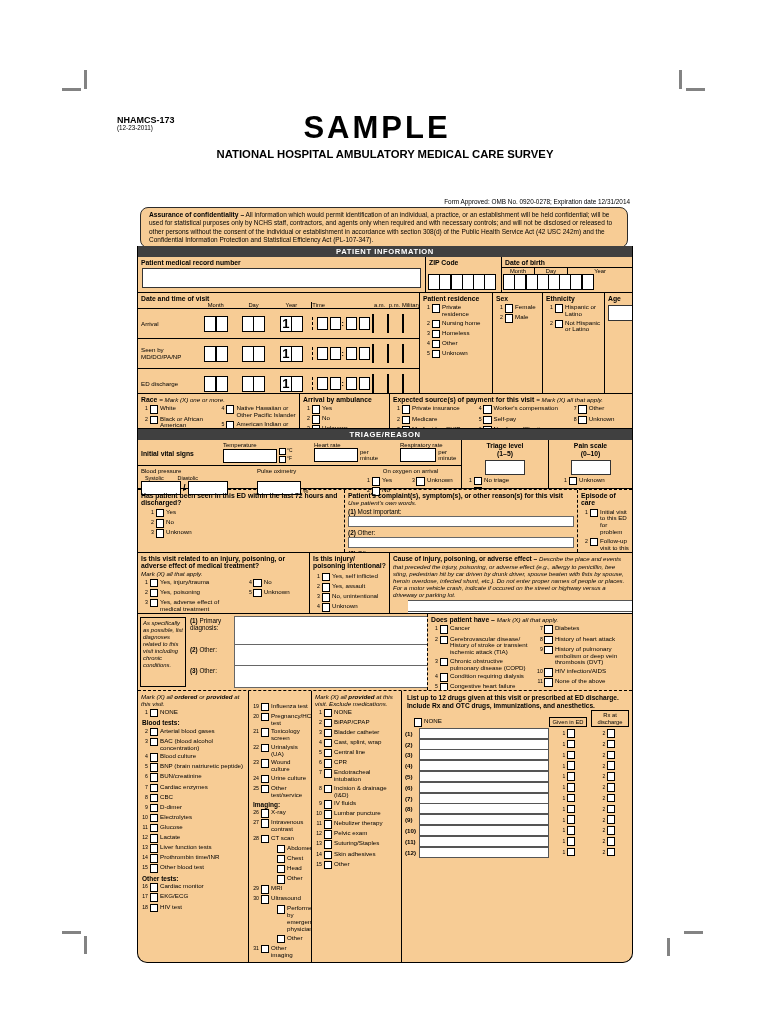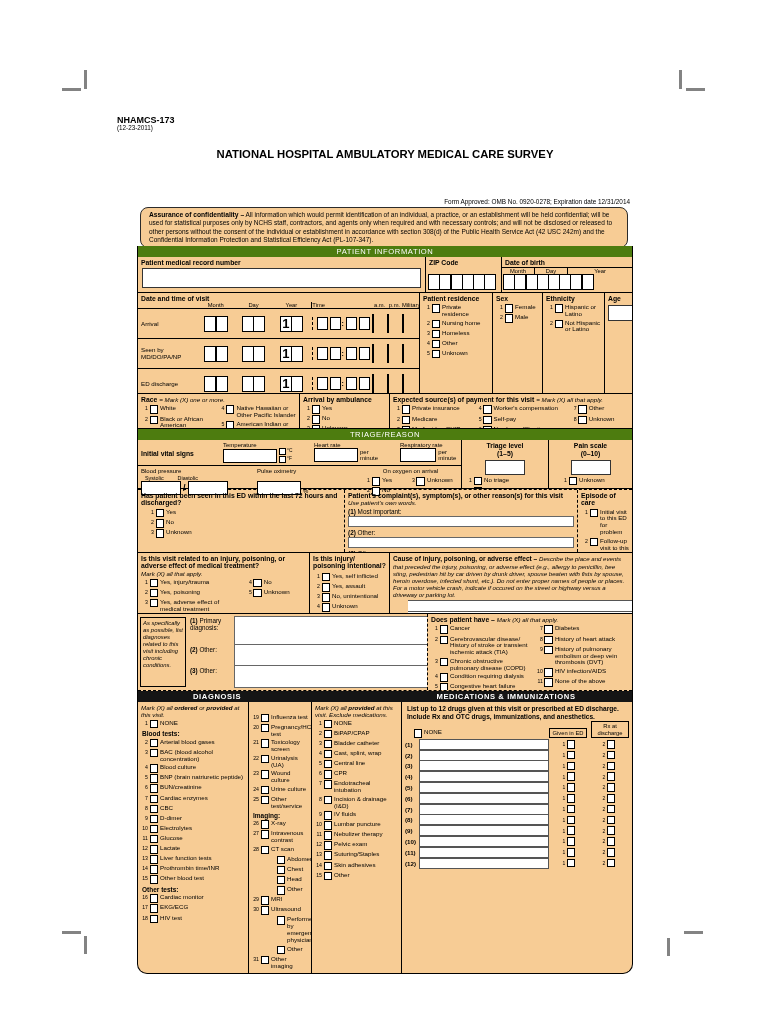--- a/index.html
+++ b/index.html
@@ -16,21 +16,21 @@
   .sample{position:absolute;left:137px;top:110px;width:480px;text-align:center;font-weight:bold;font-size:31px;letter-spacing:3px;}
   .titles{position:absolute;left:137px;top:148px;width:496px;text-align:center;font-weight:bold;font-size:11.3px;line-height:1.18;}
   .approved{position:absolute;right:140px;top:198px;font-size:6.4px;}
 
   .confbox{position:absolute;left:140px;top:207px;width:470px;border:1.6px solid #2b2b2b;border-radius:8px;background:#f7cc95;padding:3px 8px;font-size:6.5px;line-height:1.25;}
   .confbox b{font-size:6.7px;}
 
   
   .formwrap{position:absolute;left:137px;top:246px;width:496px;}
   .form{border:1px solid #000;border-top:none;border-radius:0 0 10px 10px;background:#f7cc95;overflow:hidden;}
-  .bar{background:#4d7c0f;color:#fff;font-weight:normal;font-size:7.6px;letter-spacing:.6px;text-align:center;height:11px;line-height:11px;}
+  .bar{background:#404040;color:#fff;font-weight:bold;font-size:7.6px;letter-spacing:.6px;text-align:center;height:11px;line-height:11px;}
   .bar2{background:#151515;color:#fff;font-weight:bold;font-size:7.6px;letter-spacing:.6px;height:11px;line-height:11px;display:flex;}
   .bar2 .s1{width:32%;text-align:center;}
   .bar2 .s2{width:17%;}
   .bar2 .s3{width:51%;text-align:center;}
 
   .row{display:flex;border-bottom:0.8px solid #000;}
   .cell{border-right:0.8px solid #000;padding:2px 3px;overflow:hidden;position:relative;}
   .cell:last-child{border-right:none;}
   .lab{font-weight:bold;font-size:6.8px;line-height:1.1;}
   .it{font-style:italic;font-weight:normal;font-size:6.2px;}
@@ -100,20 +100,21 @@
   <div class="crop" style="left:686px;top:88px;width:19px;height:3px;"></div>
   <div class="crop" style="left:84px;top:936px;width:3px;height:18px;"></div>
   <div class="crop" style="left:62px;top:931px;width:19px;height:3px;"></div>
   <div class="crop" style="left:667px;top:938px;width:3px;height:18px;"></div>
   <div class="crop" style="left:684px;top:931px;width:19px;height:3px;"></div>
 
   <div class="formid">
     <div class="a">NHAMCS-173</div>
     <div class="b">(12-23-2011)</div>
   </div>
+  <div class="sample">SAMPLE</div>
   <div class="titles">
     <div>NATIONAL HOSPITAL AMBULATORY MEDICAL CARE SURVEY</div>
   </div>
   <div class="approved">Form Approved: OMB No. 0920-0278; Expiration date 12/31/2014</div>
 
   <div class="confbox">
     <b>Assurance of confidentiality –</b><span> All information which would permit identification of an individual, a practice, or an establishment will be held confidential; will be used for statistical purposes only by NCHS staff, contractors, and agents only when required and with necessary controls; and will not be disclosed or released to other persons without the consent of the individual or establishment in accordance with section 308(d) of the Public Health Service Act (42 USC 242m) and the Confidential Information Protection and Statistical Efficiency Act (PL-107-347).</span>
   </div>
 
   <div class="formwrap">
@@ -728,25 +729,20 @@
                 <div class="opt">
                   <span class="n">11</span>
                   <span class="cb"></span>
                   <span class="ol">None of the above</span>
                 </div>
               </div>
         </div>
       </div>
     </div>
 
-    <div class="bar2">
-      <span class="s1">DIAGNOSIS</span>
-      <span class="s2"></span>
-      <span class="s3">MEDICATIONS &amp; IMMUNIZATIONS</span>
-    </div>
 
     <div class="row" style="border-bottom:none;">
       <div class="cell" style="width:104px;">
         <div class="it"><span>Mark (X) all </span><b>ordered</b><span> or </span><b>provided</b><span> at this visit.</span></div>
         <div>
               <div class="opt">
                 <span class="n">1</span>
                 <span class="cb"></span>
                 <span class="ol">NONE</span>
               </div>

